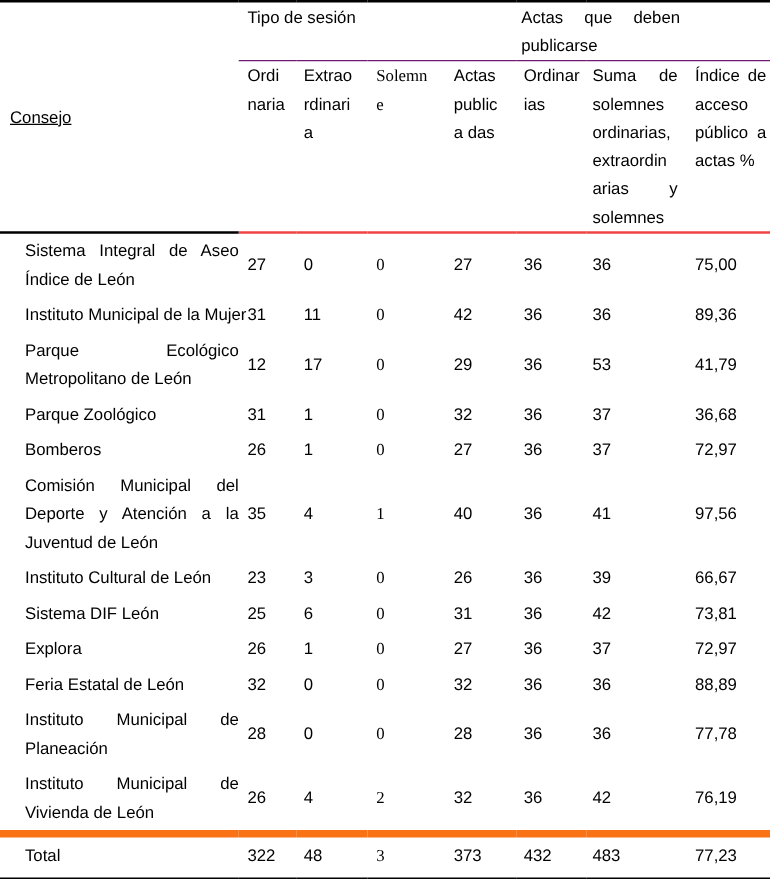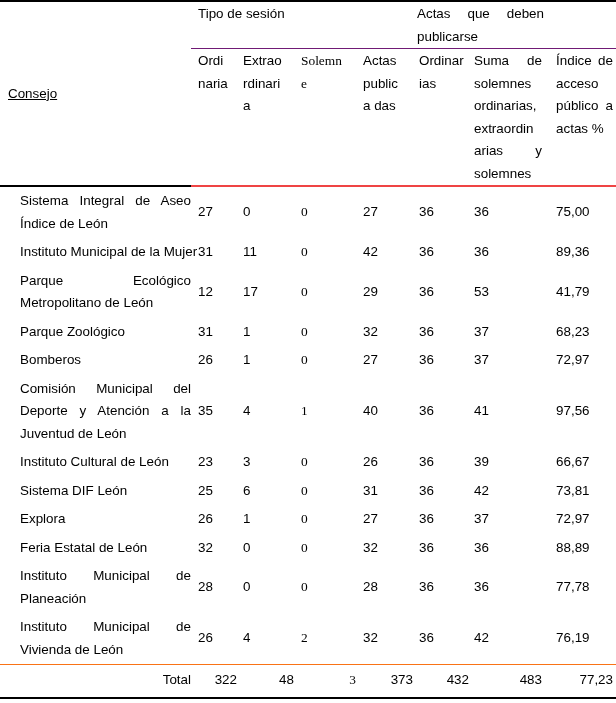--- a/index.html
+++ b/index.html
@@ -38,23 +38,22 @@
     border-bottom: 2px solid #000;
     text-decoration: underline;
   }
   tr.group-row th.ruled {
     border-bottom: 1px solid #701a75;
   }
   tr.sub-row th {
     border-bottom: 2px solid #ef4444;
   }
   tfoot td {
-    border-top: 1px solid #f97316;
+    border-top: 6px solid #f97316;
     padding: 4px 0 5px 0;
-    text-align: right;
   }
   .name-cell { padding-left: 20px; }
   .colc2 { padding-left: 7px; }
   .colc3 { padding-left: 6px; }
   .colc4 { padding-left: 7px; font-family: Liberation Serif, serif; }
   .colc5 { padding-left: 7px; }
   .colc6 { padding-left: 6px; }
   .colc7 { padding-left: 5px; padding-right: 6px; }
   .colc8 { padding-left: 8px; padding-right: 3px; margin-top: 16px; }
   .gspan { padding-left: 4px; padding-right: 4px; }
@@ -173,21 +172,21 @@
       <tr>
         <td class="name-cell">
           <div class="ln last">Parque Zoológico</div>
         </td>
         <td class="colc2">31</td>
         <td class="colc3">1</td>
         <td class="colc4">0</td>
         <td class="colc5">32</td>
         <td class="colc6">36</td>
         <td class="colc7">37</td>
-        <td class="colc8">68,23</td>
+        <td class="colc8">36,68</td>
       </tr>
       <tr>
         <td class="name-cell">
           <div class="ln last">Bomberos</div>
         </td>
         <td class="colc2">26</td>
         <td class="colc3">1</td>
         <td class="colc4">0</td>
         <td class="colc5">27</td>
         <td class="colc6">36</td>

